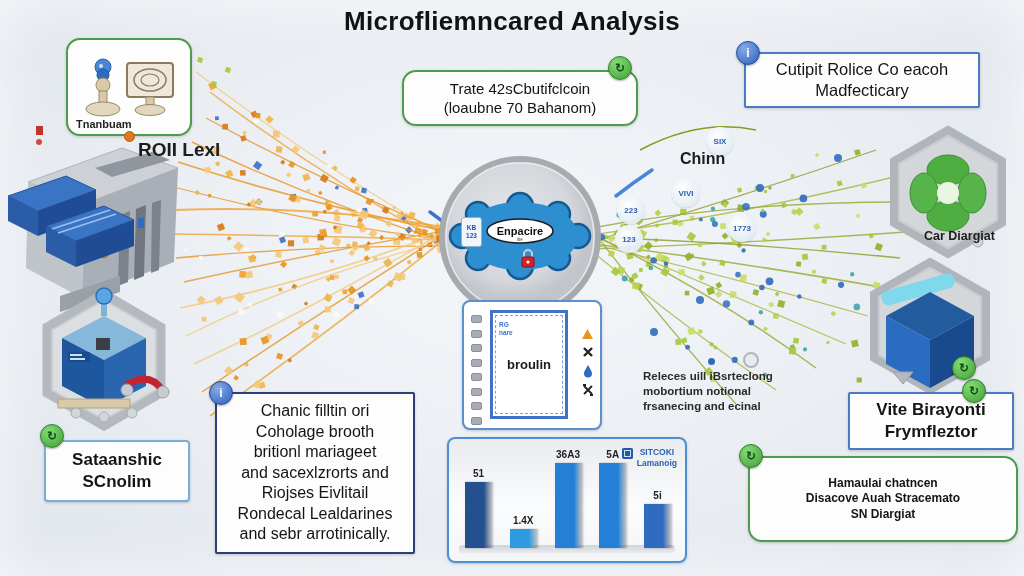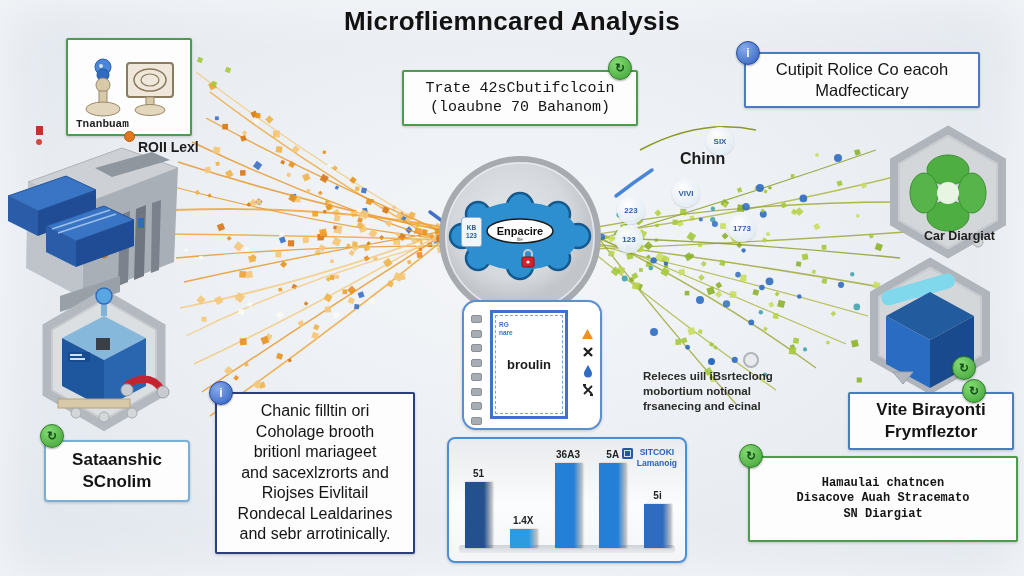--- a/index.html
+++ b/index.html
@@ -5,37 +5,37 @@
   html,body{margin:0;padding:0;background:#dfe4ea;}
   #canvas{position:relative;width:1024px;height:576px;overflow:hidden;
     background:radial-gradient(ellipse at 50% 45%, #f4f6f9 0%, #e9edf2 60%, #dfe5ec 100%);
     font-family:"Liberation Sans",sans-serif;box-shadow:inset 0 0 60px rgba(255,255,255,.7);}
   #scene{position:absolute;left:0;top:0;z-index:1;}
   .ov{position:absolute;z-index:2;}
   .title{left:0;top:6px;width:100%;text-align:center;font-size:26px;font-weight:bold;color:#121212;letter-spacing:.3px;}
   .box{position:absolute;z-index:2;background:#fdfdfd;display:flex;flex-direction:column;align-items:center;justify-content:center;
     text-align:center;color:#141414;box-shadow:0 1px 3px rgba(0,0,0,.18);}
   .box span{display:block;line-height:1.28;}
-  .bd-green{border:2.5px solid #4d9b4d;border-radius:2px;font-family:Liberation Mono, monospace;}
+  .bd-green{border:2.5px solid #4d9b4d;border-radius:14px;}
   .bd-blue{border:2px solid #4a7ac0;border-radius:2px;}
   .bd-lblue{border:2px solid #79aed6;border-radius:4px;}
   .bd-navy{border:2px solid #2c3f77;border-radius:2px;}
   .badge{position:absolute;z-index:3;width:22px;height:22px;border-radius:50%;display:flex;align-items:center;justify-content:center;
     font-size:12px;font-weight:bold;box-shadow:0 1px 2px rgba(0,0,0,.3);}
   .badge.g{background:radial-gradient(circle at 35% 30%,#86dd74,#3f9e37);border:1px solid #2f7d2a;color:#14501a;}
   .badge.b{background:radial-gradient(circle at 35% 30%,#86abe8,#2f5fc0);border:1px solid #23489a;color:#fff;}
   .lab{position:absolute;z-index:2;color:#1d1d1d;font-weight:bold;}
   .bubble{position:absolute;z-index:3;width:28px;height:28px;border-radius:50%;display:flex;align-items:center;justify-content:center;
     background:radial-gradient(circle at 38% 32%,#ffffff,#d9e6f2);color:#2457a8;font-size:8px;font-weight:bold;
     box-shadow:0 1px 2px rgba(0,0,0,.15);opacity:.95;}
   .chipTag{position:absolute;z-index:3;left:461px;top:217px;width:19px;height:28px;border-radius:3px;background:#f2f6fa;
     border:1px solid #8fb0cf;display:flex;flex-direction:column;align-items:center;justify-content:center;
     color:#2457a8;font-size:6.5px;font-weight:bold;line-height:1.2;}
   
-  .chip-box{left:462px;top:300px;width:136px;height:126px;background:#fff;border:2px solid #5a8fd0;border-radius:14px;}
+  .chip-box{left:462px;top:300px;width:136px;height:126px;background:#fff;border:2px solid #5a8fd0;border-radius:8px;}
   .chip-dots{position:absolute;left:7px;top:13px;display:flex;flex-direction:column;gap:6.5px;}
   .chip-dots i{width:9px;height:6px;border-radius:2px;background:#a7adb3;border:1px solid #8a9097;}
   .chip-frame{position:absolute;left:26px;top:8px;width:72px;height:103px;border:3px solid #3f72c8;background:#fff;}
   .chip-frame .inner{position:absolute;inset:2px;border:1px dashed #7fa0dc;}
   .chip-rg{position:absolute;left:6px;top:8px;color:#3f72c8;font-size:6.5px;font-weight:bold;line-height:1.2;text-align:left;}
   .chip-main{position:absolute;left:0;top:44px;width:100%;text-align:center;font-size:13px;font-weight:bold;color:#1b1b1b;}
   .chip-icons{position:absolute;right:6px;top:26px;display:flex;flex-direction:column;gap:6px;align-items:center;}
   
   .chart-box{left:447px;top:437px;width:236px;height:122px;background:linear-gradient(180deg,#e9ebee 0%,#fbfcfd 55%,#f4f5f7 100%);
     border:2px solid #4a90d9;border-radius:8px;display:block;}
@@ -518,21 +518,21 @@
     <rect x="50" y="8" width="46" height="34" rx="3" fill="#efe8da" stroke="#8a7a5e" stroke-width="2"></rect>
     <ellipse cx="73" cy="25" rx="16" ry="11" fill="none" stroke="#8a7a5e" stroke-width="1.5"></ellipse>
     <ellipse cx="73" cy="25" rx="9" ry="6" fill="none" stroke="#8a7a5e" stroke-width="1.2"></ellipse>
     <rect x="69" y="42" width="8" height="8" fill="#d8c9a8" stroke="#9a8a68"></rect>
     <ellipse cx="73" cy="55" rx="15" ry="5.5" fill="#e2d6bc" stroke="#9a8a68"></ellipse>
   </svg>
   <span class="instr-label">Tnanbuam</span>
 </div>
 
 <div class="ov roi-dot"></div>
-<div class="lab" style="left:138px;top:139px;font-size:14px;">ROII Lexl</div>
+<div class="lab" style="left:138px;top:139px;font-size:19px;">ROII Lexl</div>
 
 <div class="box bd-lblue" style="left:44px;top:440px;width:142px;height:58px;font-size:17px;font-weight:bold;">
   <span>Sataanshic</span>
   <span>SCnolim</span>
 </div>
 <div class="badge g" style="left:40px;top:424px;">↻</div>
 
 <div class="box bd-green" style="left:402px;top:70px;width:232px;height:52px;font-size:15px;">
   <span>Trate 42sCbutifclcoin</span>
   <span>(loaubne 70 Bahanom)</span>

